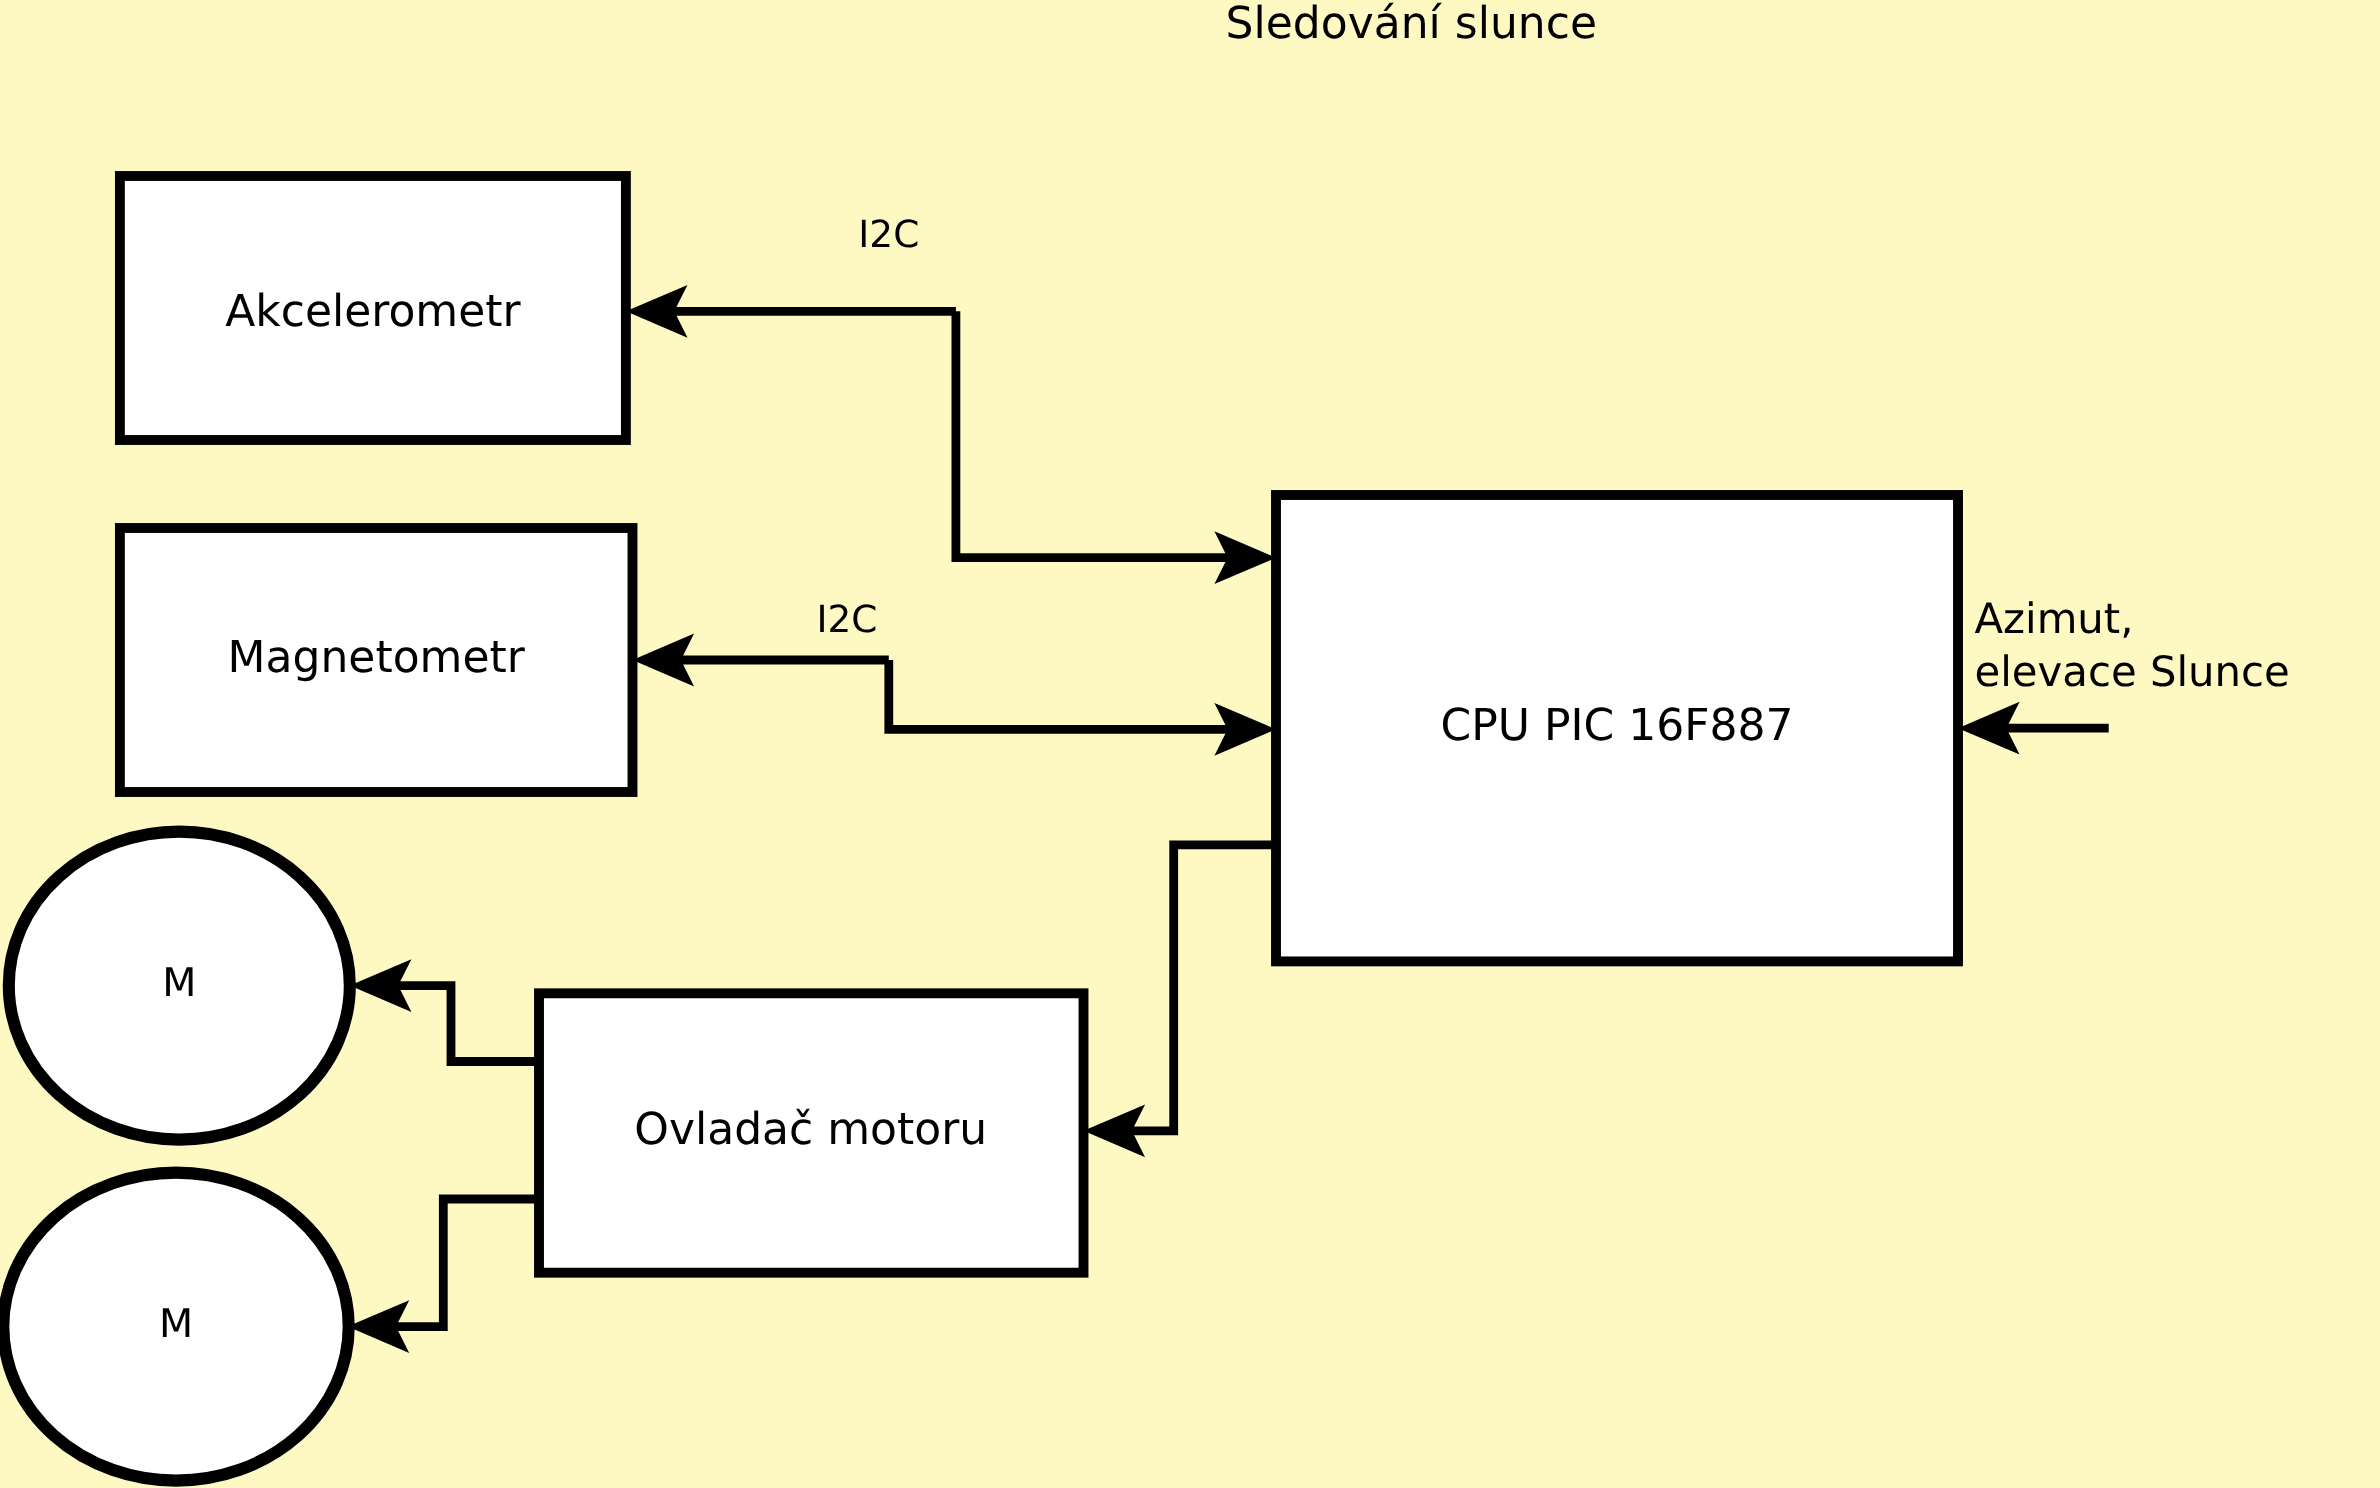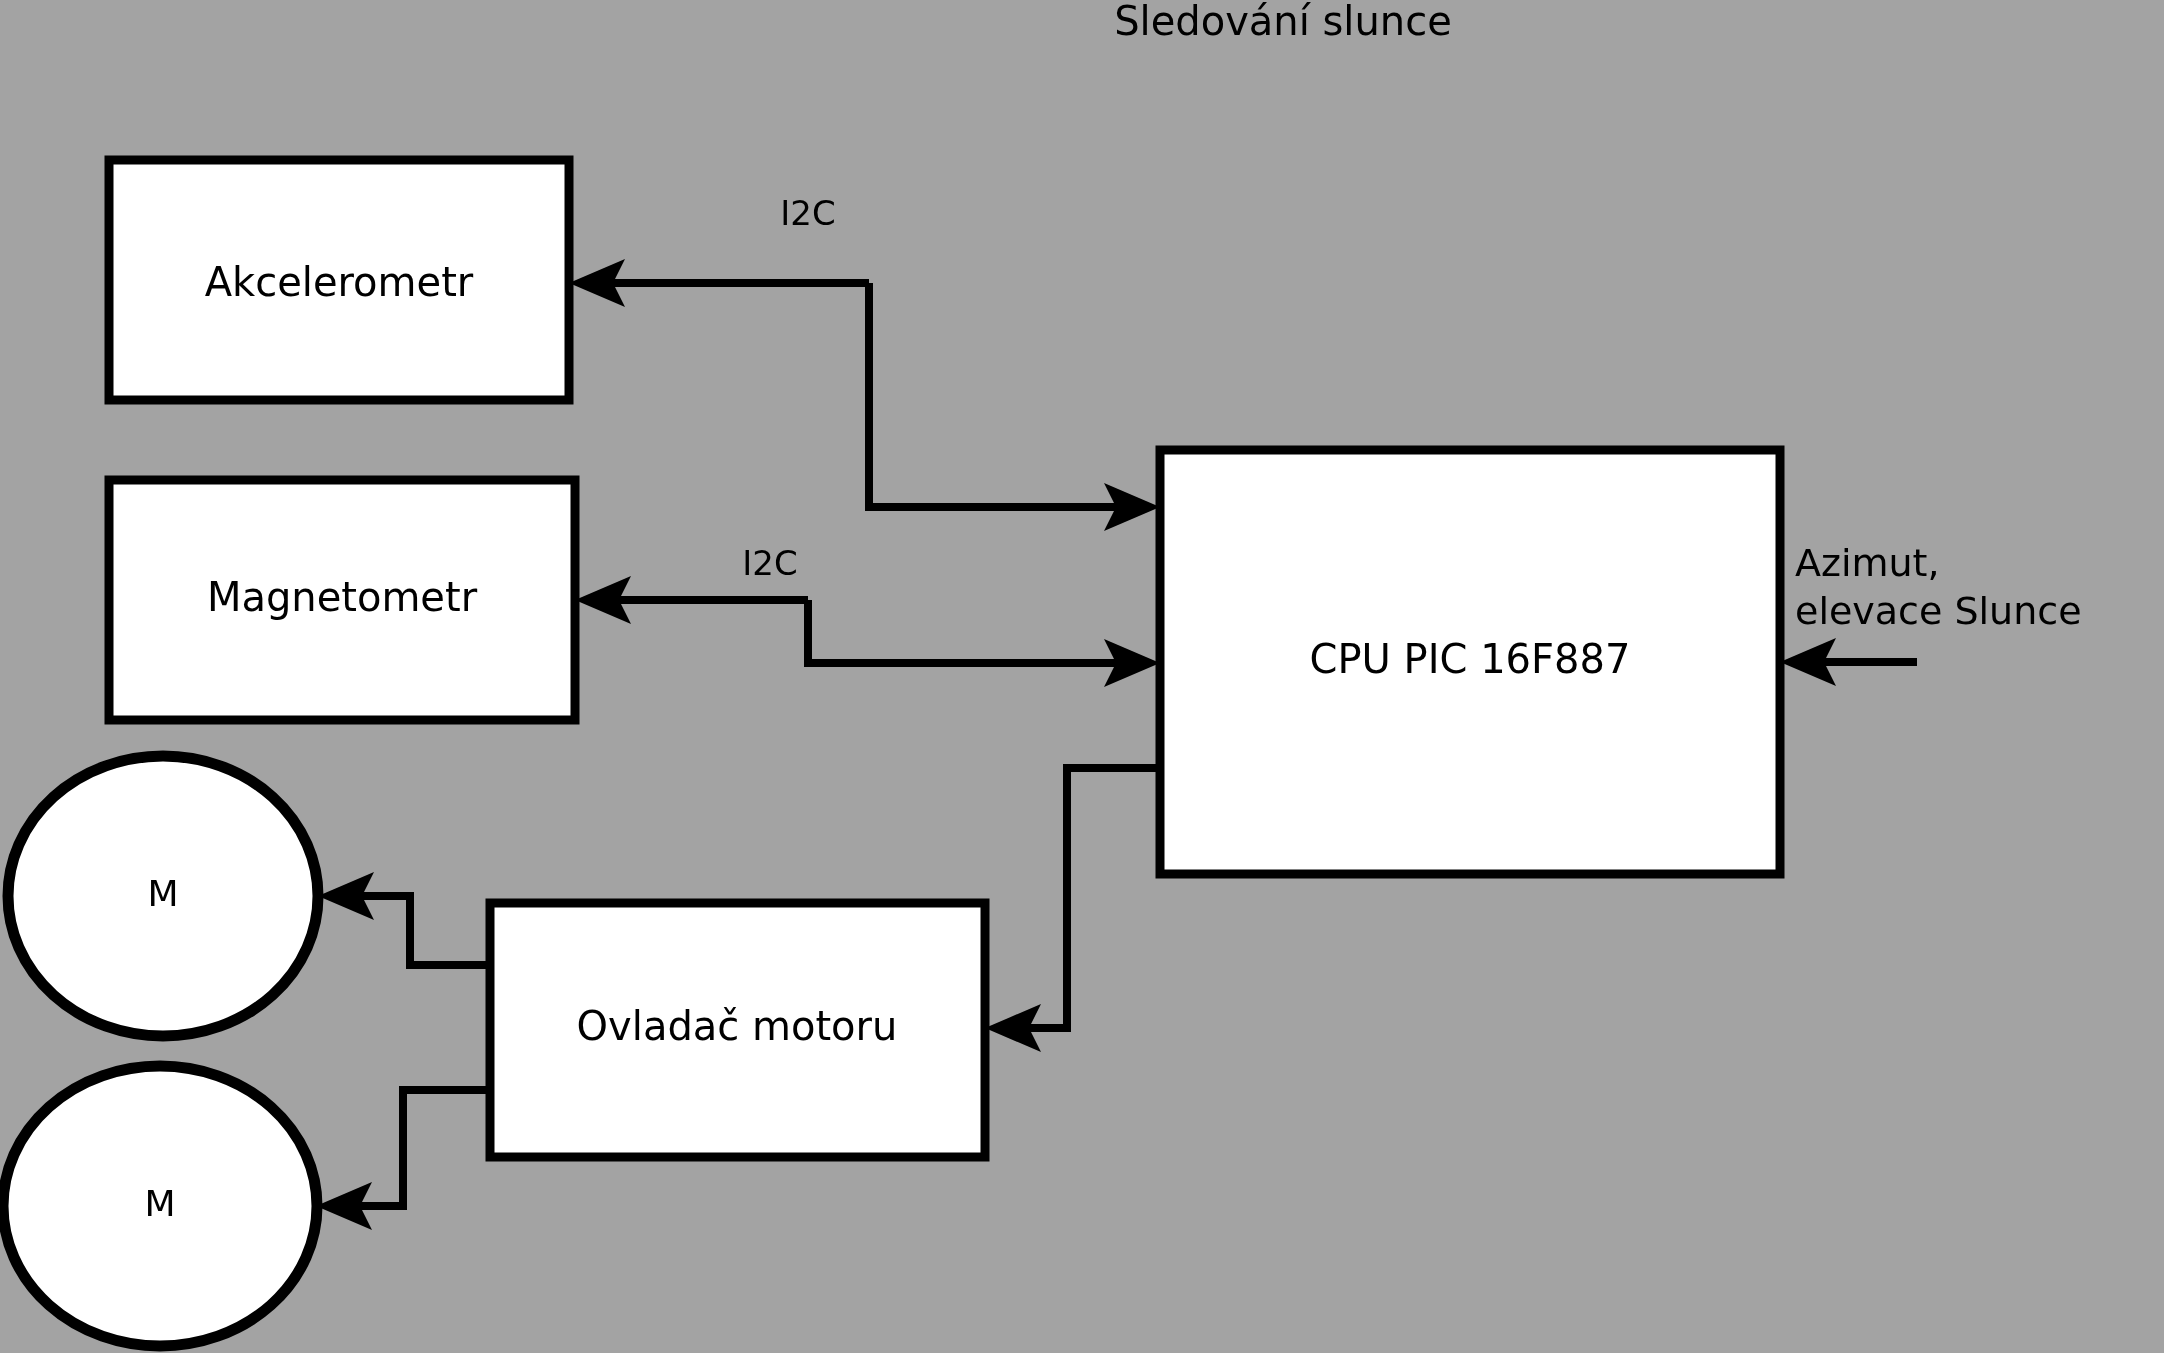--- a/index.html
+++ b/index.html
@@ -10,21 +10,21 @@
   body {
     width: 2164px;
     height: 1353px;
     overflow: hidden;
     font-family: "DejaVu Sans", "Liberation Sans", sans-serif;
   }
   #diagram-root {
     position: relative;
     width: 2164px;
     height: 1353px;
-    background: #a3a3a3;
+    background: #fef9c3;
   }
   svg.diagram-canvas {
     position: absolute;
     top: 0;
     left: 0;
     width: 2164px;
     height: 1353px;
     display: block;
   }
   .node-shape {

